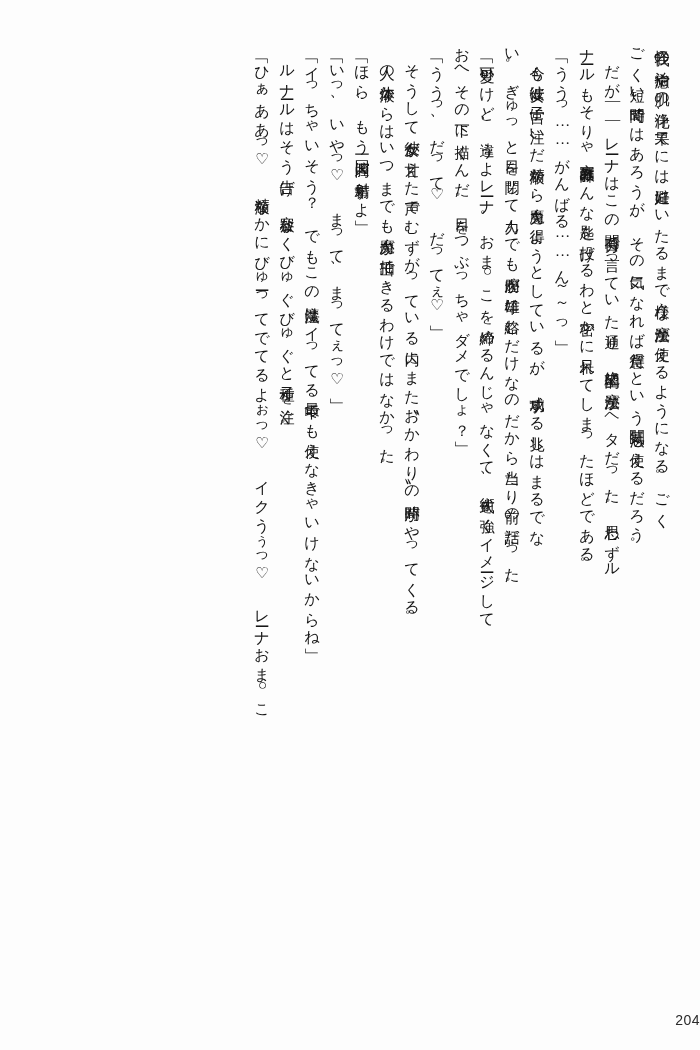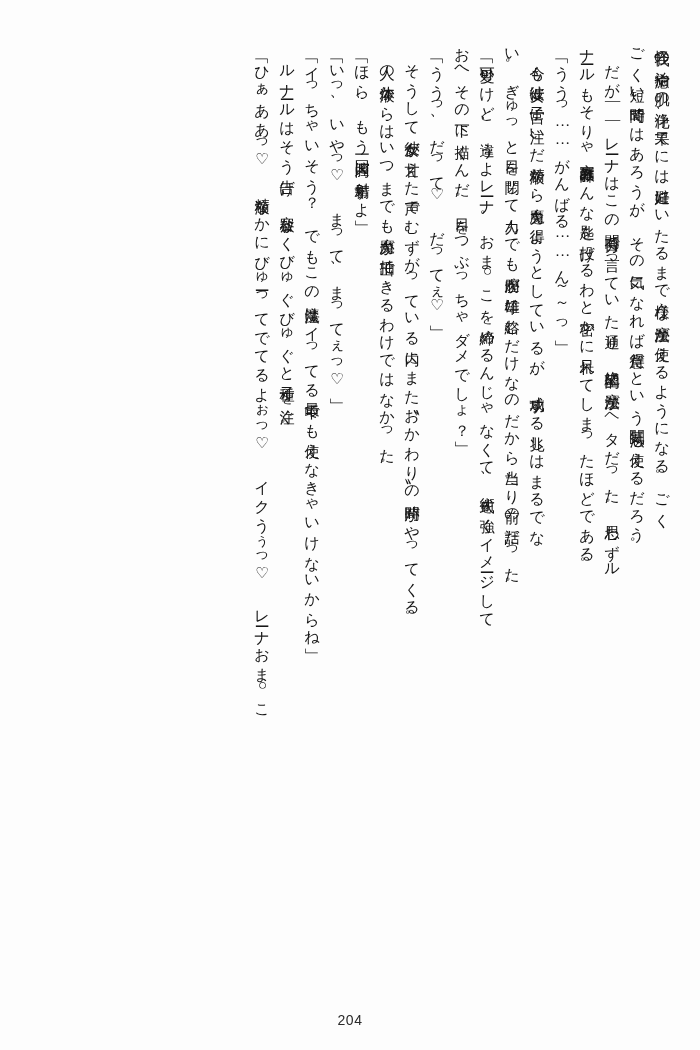--- a/index.html
+++ b/index.html
@@ -55,21 +55,21 @@
   
   .tcol.indent {
     padding-top: 16px;
   }
 
   #page-number {
     position: absolute;
     bottom: 22px;
     left: 0;
     width: 100%;
-    text-align: center;
+    text-align: right;
     font-size: 14px;
     font-family: "Liberation Sans", sans-serif;
     color: #2a2a2a;
     letter-spacing: 0.5px;
   }
 </style>
 </head>
 <body>
 
 <div id="page">

